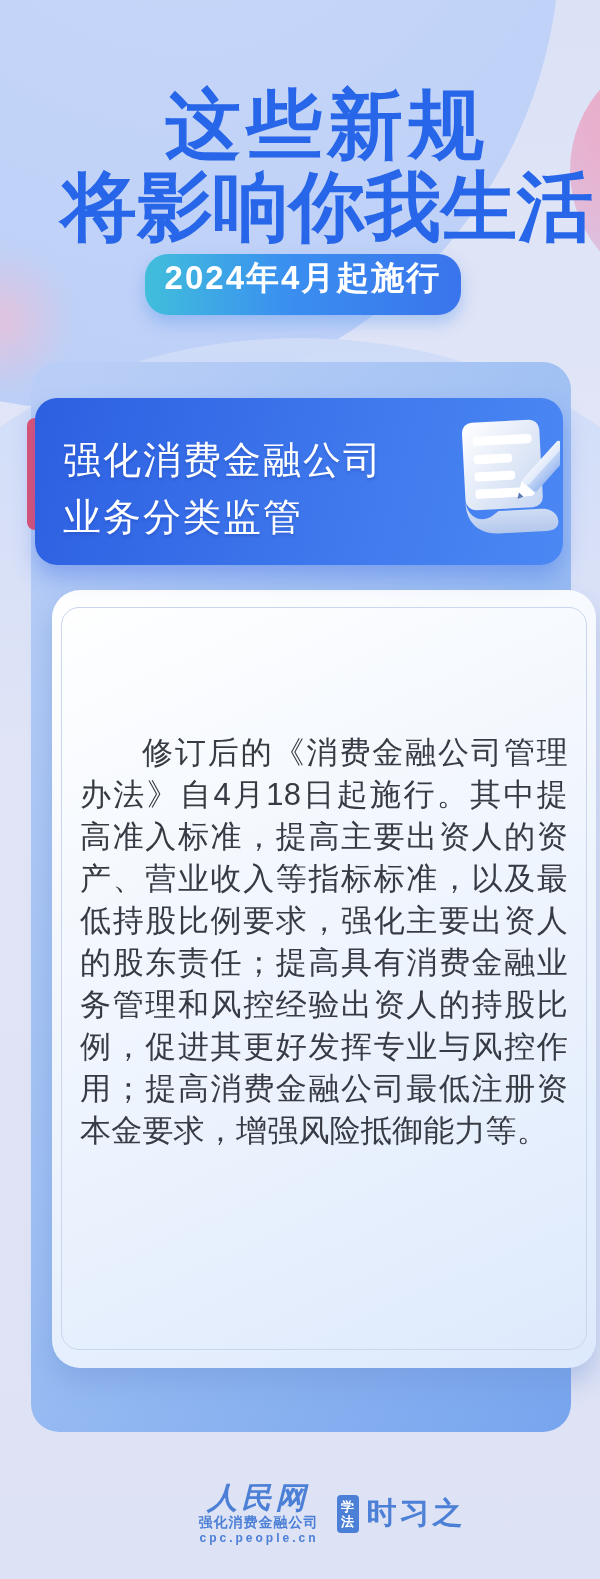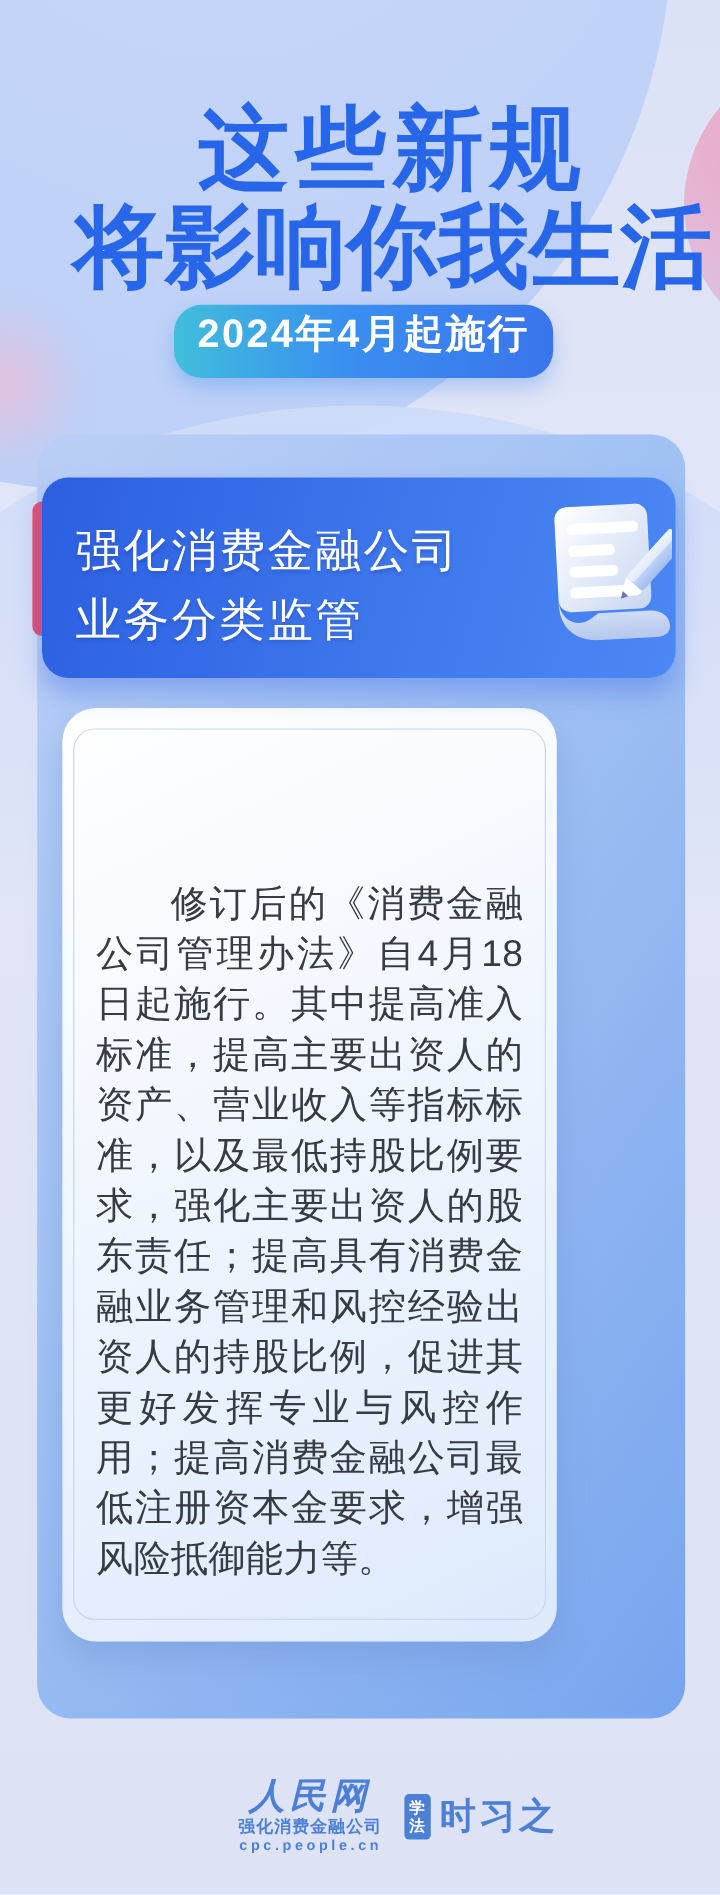--- a/index.html
+++ b/index.html
@@ -29,21 +29,21 @@
   .outer-card{position:absolute;left:31px;top:362px;width:540px;height:1070px;border-radius:28px;
     background:linear-gradient(125deg,#b9cef6 5%,#9fc0f3 45%,#77a5ee 100%);}
   .red-tab{position:absolute;left:-4px;top:56px;width:16px;height:112px;border-radius:8px;
     background:#e4516f;z-index:1;}
   .header-band{position:absolute;left:4px;top:36px;width:528px;height:167px;border-radius:22px;
     background:linear-gradient(105deg,#2c5fe1 0%,#3e77ec 55%,#4b88f4 100%);
     box-shadow:0 12px 22px rgba(46,95,225,0.35);z-index:2;}
   .header-title{padding:34px 0 0 28px;font-size:38px;font-weight:400;color:#ffffff;
     line-height:57px;letter-spacing:2px;text-shadow:0 2px 3px rgba(30,60,160,0.35);}
   .doc-icon{position:absolute;left:415px;top:20px;width:110px;height:116px;}
-  .white-card{position:absolute;left:21px;top:228px;width:412px;height:778px;border-radius:28px;
+  .white-card{position:absolute;left:21px;top:228px;width:544px;height:778px;border-radius:28px;
     background:linear-gradient(155deg,#ffffff 0%,#f2f7fe 40%,#dde9fc 100%);
     box-shadow:0 14px 26px rgba(110,145,210,0.4);}
   .inner-border{position:absolute;left:9px;right:9px;top:17px;bottom:18px;
     border:1px solid #c9d6ee;border-radius:18px;}
   .body-text{position:absolute;left:28px;right:28px;top:142px;
     font-size:31px;line-height:42px;color:#373b43;font-weight:500;
     text-align:justify;text-indent:2em;letter-spacing:0.2px;}
   
   .footer{position:absolute;top:1482px;left:0;width:100%;display:flex;
     justify-content:center;align-items:center;gap:18px;color:#4c7fd6;margin-left:32px;}

